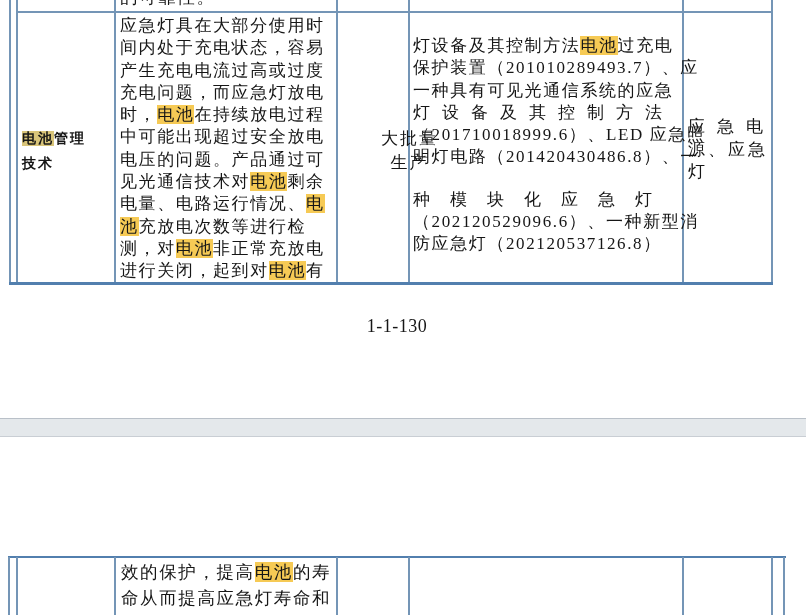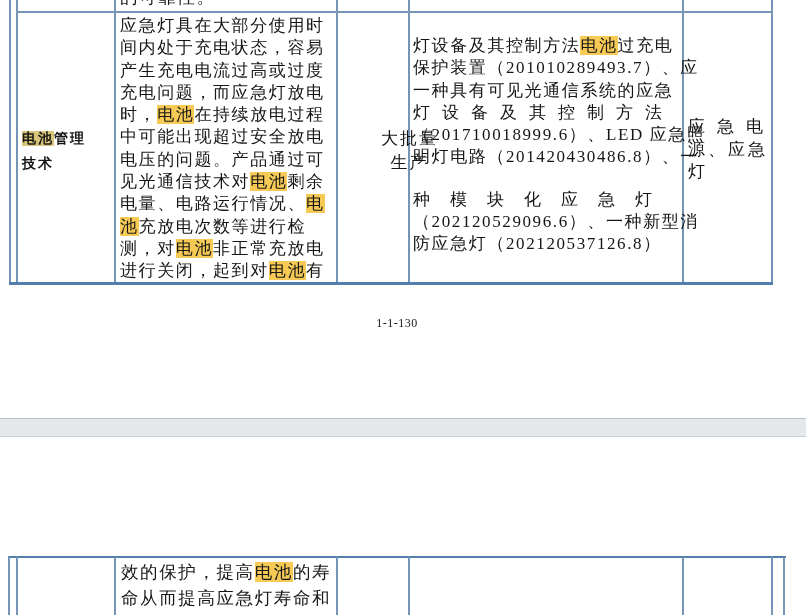--- a/index.html
+++ b/index.html
@@ -29,21 +29,21 @@
   .c1{font-weight:bold;font-size:14px;line-height:25px;letter-spacing:2px;}
   .c1 .tl .hl{background:var(--hlm);}
   .c3{line-height:24px;letter-spacing:2px;text-align:center;margin-left:37px;}
   .c5{line-height:22.5px;letter-spacing:3px;}
   .w2{letter-spacing:12px;}
   .w3{letter-spacing:20px;margin-top:20px;}
   .p2cell{font-size:17.5px;line-height:26px;letter-spacing:1.6px;}
   .partial{position:absolute;font-size:17.5px;letter-spacing:1.6px;line-height:22px;}
   .pagenum{
     position:absolute;top:316px;left:0;width:794px;text-align:center;
-    font-size:12px;letter-spacing:0.5px;
+    font-size:18px;letter-spacing:0.5px;
   }
 </style>
 </head>
 <body>
 
 <div class="stage">
 
   <div class="page p1">
 
     <div>

